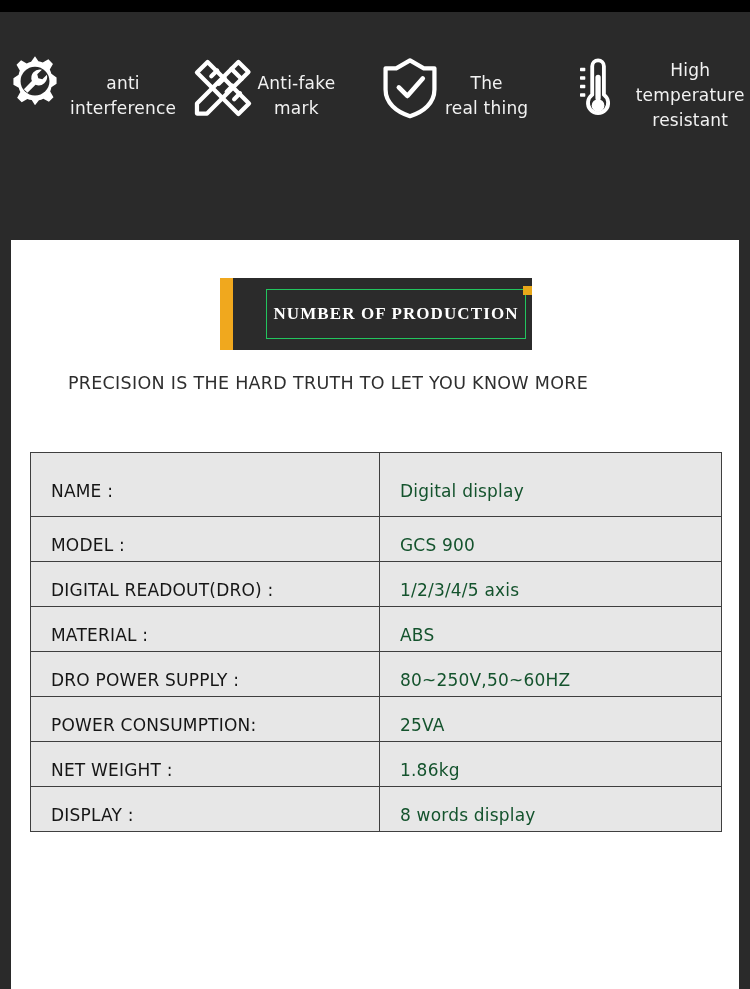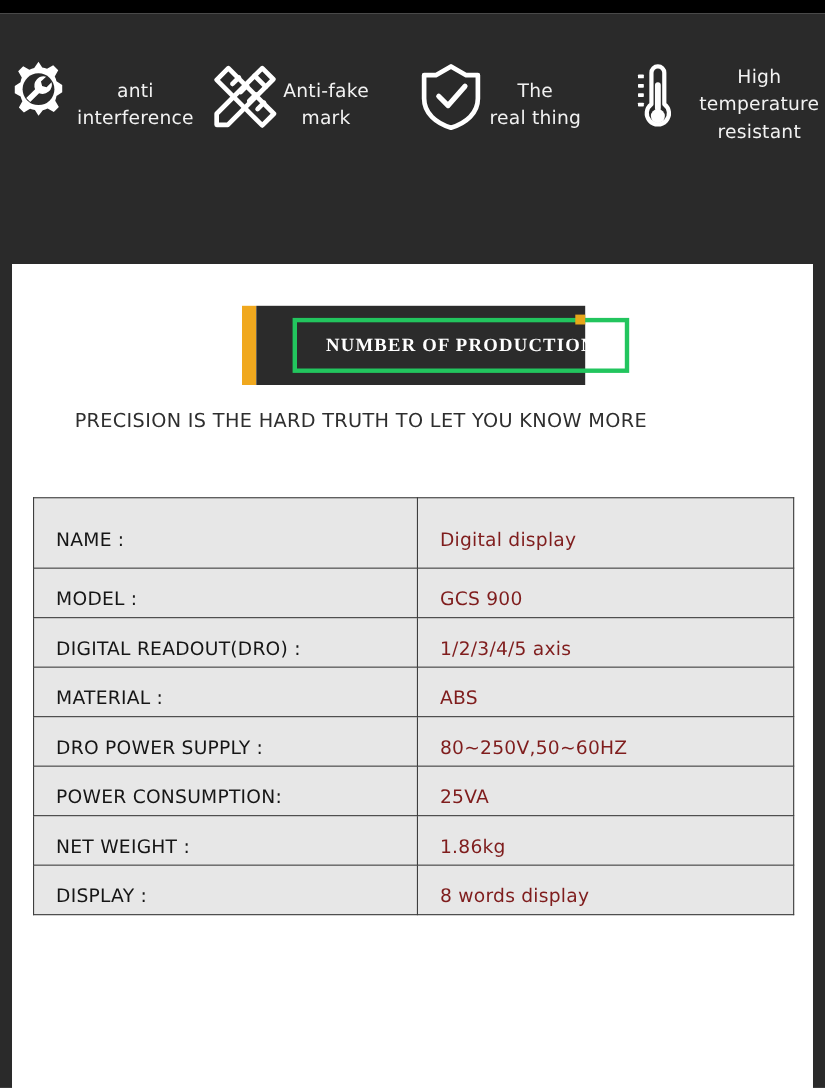--- a/index.html
+++ b/index.html
@@ -100,23 +100,23 @@
   .banner-box {
     position: absolute;
     top: 0; left: 13px;
     width: 299px;
     height: 72px;
     background: #2b2b2b;
   }
   .banner-inner {
     position: absolute;
     top: 11px; left: 33px;
-    width: 306px;
+    width: 260px;
     height: 50px;
-    border: 4px solid #22c55e;
+    border: 1px solid #22c55e;
     box-sizing: border-box;
     display: flex;
     align-items: center;
     justify-content: center;
   }
   .banner-title {
     color: #ffffff;
     font-family: "Liberation Serif", serif;
     font-weight: bold;
     font-size: 17px;
@@ -161,21 +161,21 @@
     vertical-align: middle;
     font-family: "DejaVu Sans", sans-serif;
   }
   .spec-table td.cell-label {
     width: 328px;
     color: #161616;
     font-size: 17px;
     letter-spacing: 0.2px;
   }
   .spec-table td.cell-value {
-    color: #7f1d1d;
+    color: #14532d;
     font-size: 17px;
     letter-spacing: 0.2px;
   }
   .spec-table tr.row-tall { height: 64px; }
 </style>
 </head>
 <body>
 
 <div class="top-strip"></div>
 

